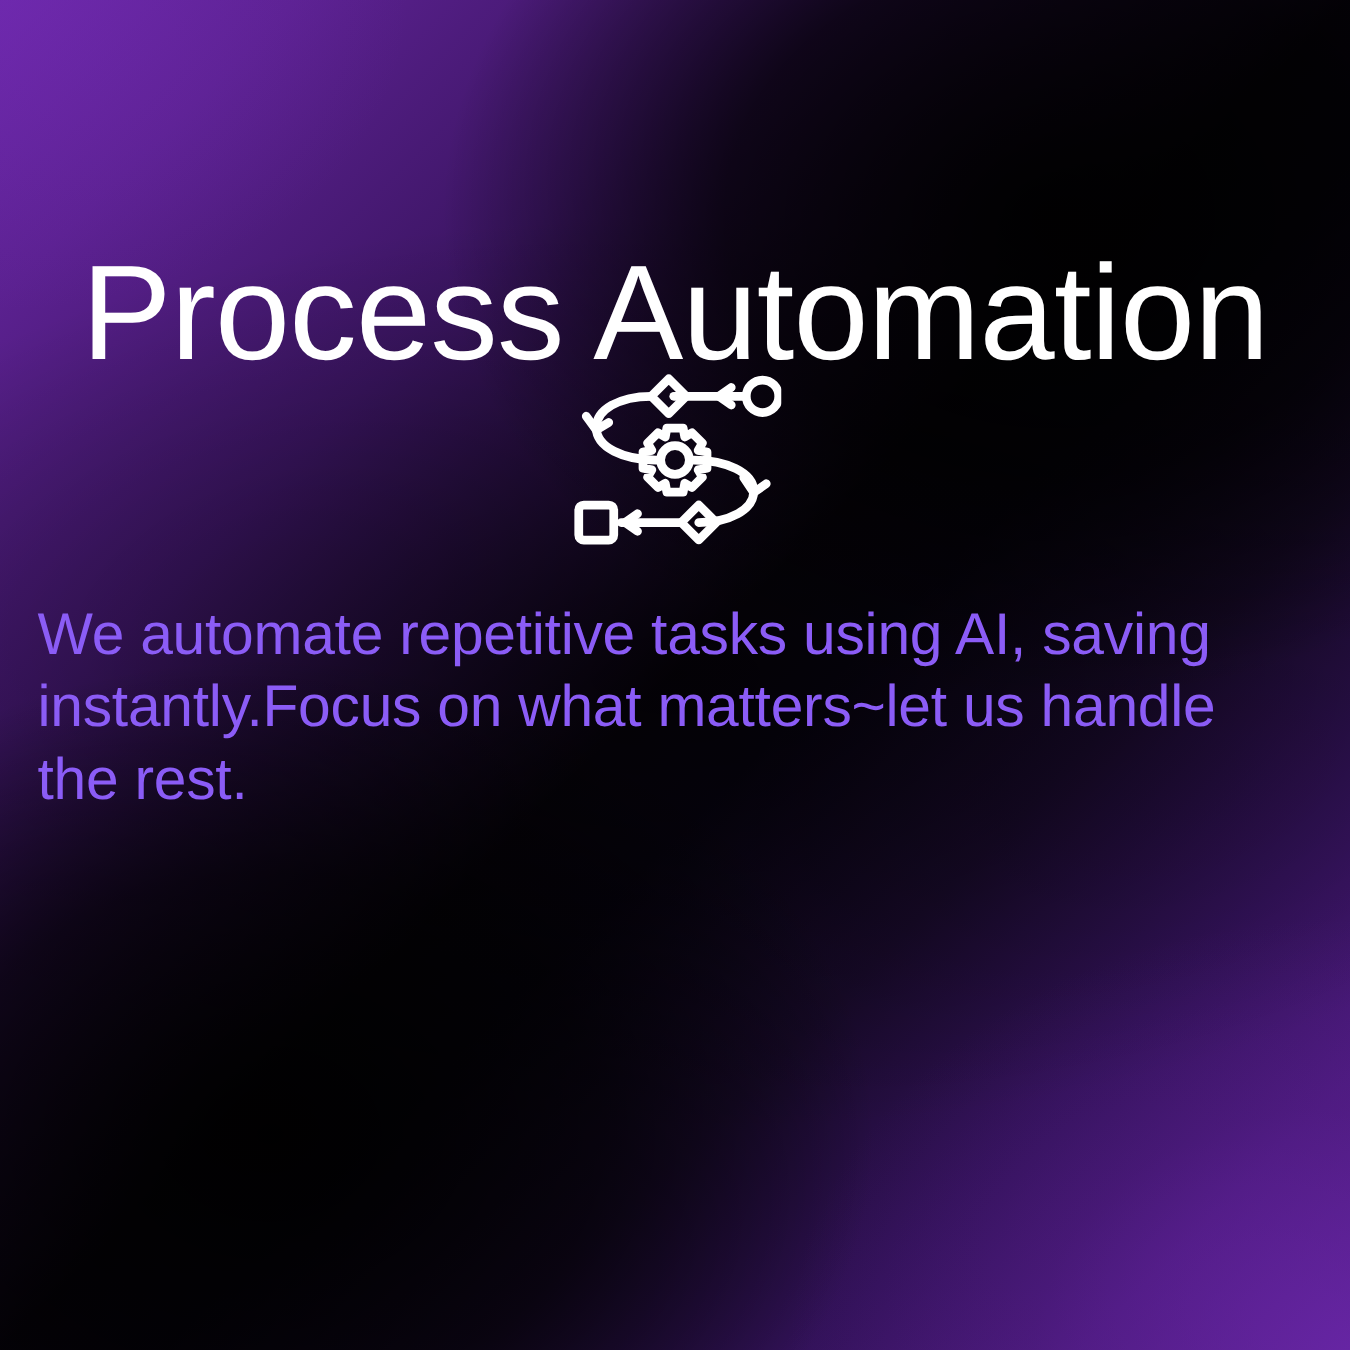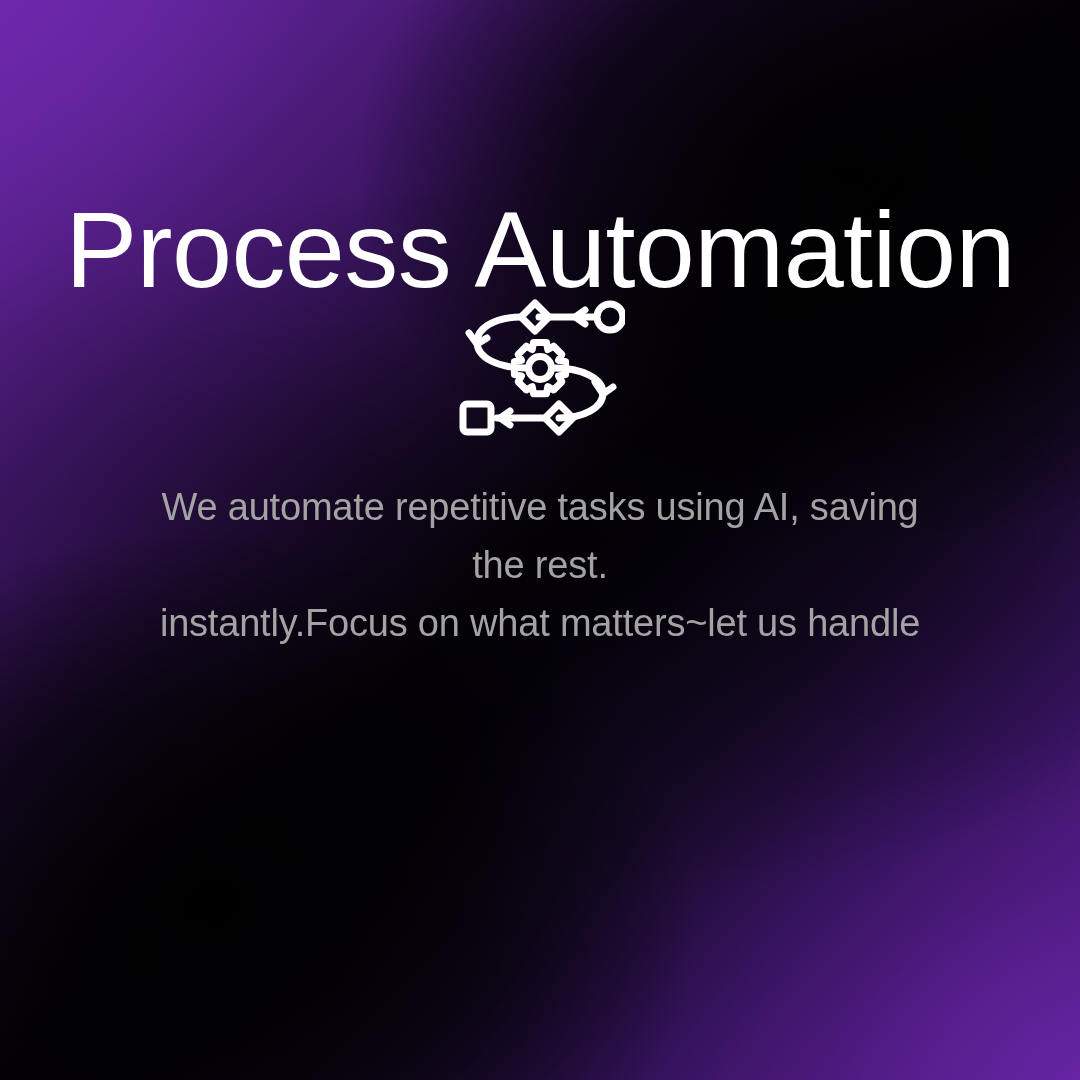--- a/index.html
+++ b/index.html
@@ -76,23 +76,23 @@
     width: 170px;
     height: 155px;
   }
   #icon-wrap svg { display: block; width: 170px; height: 155px; }
 
   #body-copy {
     position: absolute;
     left: 30px;
     right: 30px;
     top: 478px;
-    text-align: center;
-    color: #a3a3a3;
-    font-size: 38px;
+    text-align: left;
+    color: #8b5cf6;
+    font-size: 47px;
     line-height: 58px;
     font-weight: 300;
     letter-spacing: -0.2px;
   }
   #body-copy .bline { display: block; }
 </style>
 </head>
 <body>
 
 <div id="slide">
@@ -137,18 +137,18 @@
                    L 71.4 104.0 L 63.1 95.7 L 66.5 89.9
                    L 59.4 88.6 L 59.4 75.6 L 66.5 74.3
                    L 63.1 68.5 L 71.4 60.2 L 77.2 63.6 Z"></path>
           <circle cx="85" cy="82" r="11.5"></circle>
         </g>
       </svg>
     </div>
 
     <div id="body-copy">
       <span class="bline">We automate repetitive tasks using AI, saving</span>
+      <span class="bline">instantly.Focus on what matters~let us handle</span>
       <span class="bline">the rest.</span>
-      <span class="bline">instantly.Focus on what matters~let us handle</span>
     </div>
 
   </div>
 </div>
 
 </body></html>

